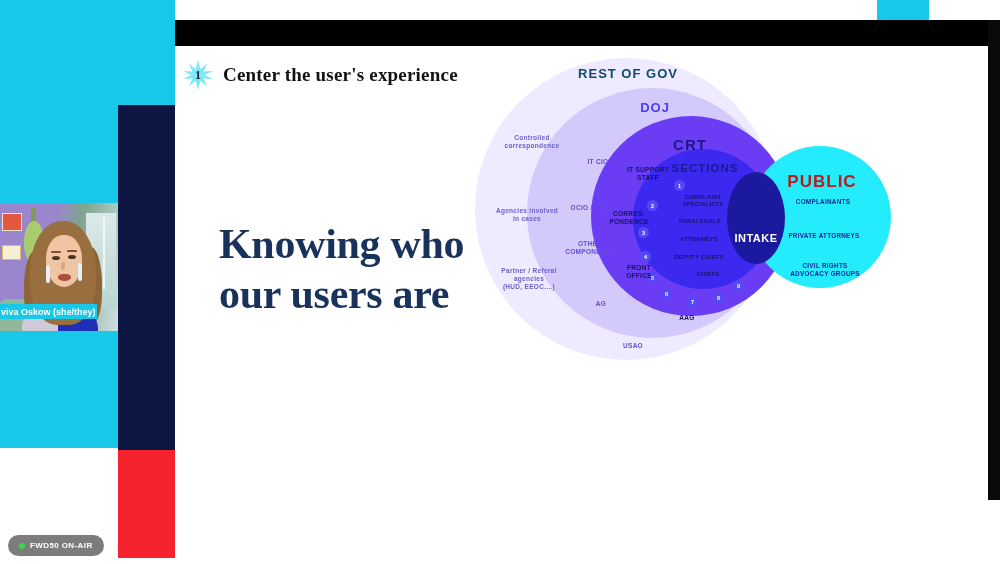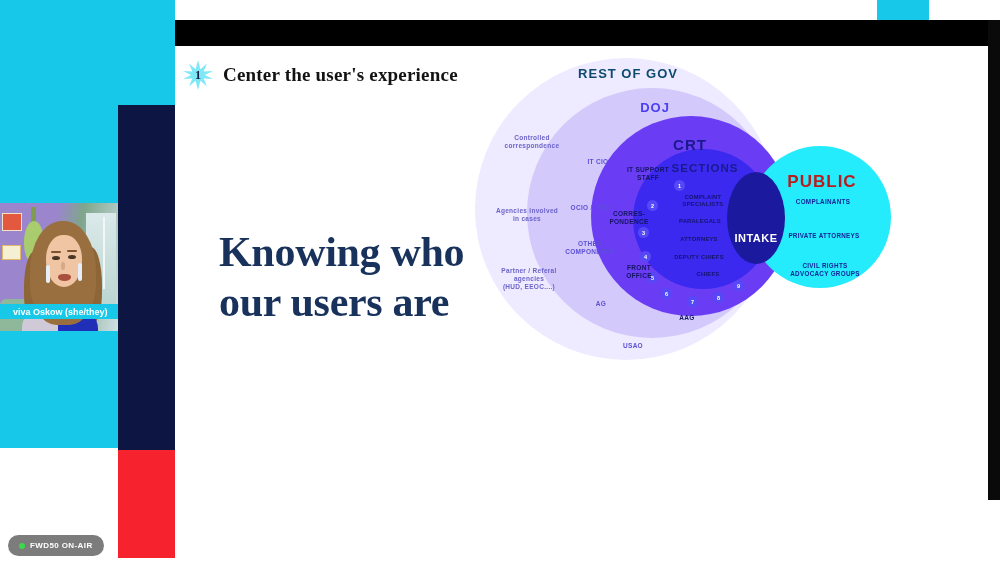--- a/index.html
+++ b/index.html
@@ -39,21 +39,21 @@
     display:flex; align-items:center; justify-content:center;
     font-family:"Liberation Serif", serif; font-size:12px; font-weight:700; color:#16213f;
   }
   #slide-title {
     font-family:"Liberation Serif", serif; font-size:19px; font-weight:700;
     color:#131313; letter-spacing:.2px;
   }
 
   
   #slide-heading {
-    position:absolute; left:44px; top:182px; width:300px;
+    position:absolute; left:44px; top:174px; width:300px;
     font-family:"Liberation Serif", serif; font-weight:700;
     font-size:42px; line-height:1.18; color:#19325c; letter-spacing:-.3px;
   }
 
   
   #diagram { position:absolute; left:300px; top:6px; width:510px; height:440px; }
   .circle { position:absolute; border-radius:50%; }
   .clabel {
     position:absolute; text-align:center; font-weight:700; color:#3f3ff0;
     letter-spacing:.6px; white-space:pre-line; line-height:1.2;
@@ -137,21 +137,21 @@
   #wc-eye-r { position:absolute; left:68px; top:52px; width:8px; height:4px; background:#4a3424; border-radius:50%; }
   #wc-nose { position:absolute; left:61px; top:59px; width:4px; height:8px; background:#dba887; border-radius:40%; }
   #wc-mouth { position:absolute; left:58px; top:71px; width:13px; height:7px; background:#a9503f; border-radius:40% 40% 50% 50%; }
   #wc-body { position:absolute; left:34px; bottom:0; width:64px; height:24px; background:#1f2fb8; border-radius:22px 22px 0 0; }
   #wc-shirt { position:absolute; left:22px; bottom:0; width:36px; height:20px; background:#cfc9d8; border-radius:16px 6px 0 0; }
   #wc-ear-l { position:absolute; left:46px; top:62px; width:4px; height:18px; background:#e6eef7; border-radius:2px; }
   #wc-ear-r { position:absolute; left:78px; top:60px; width:4px; height:18px; background:#e6eef7; border-radius:2px; }
   #wc-name {
     position:absolute; left:0; bottom:12px; height:15px;
     background:#18c8e8; color:#ffffff; font-size:9px; font-weight:700;
-    display:flex; align-items:center; padding:0 13px; white-space:nowrap;
+    display:flex; align-items:center; padding:0 1px; white-space:nowrap;
   }
 
   
   .caption {
     position:absolute; background:#0a0a0a; color:#ffffff;
     font-family:"Liberation Mono", monospace; font-size:11.5px;
     line-height:1.55; padding:6px 9px; white-space:pre-line;
   }
   #caption-en { left:110px; top:492px; width:455px; }
   #caption-fr { left:568px; top:498px; width:430px; }

